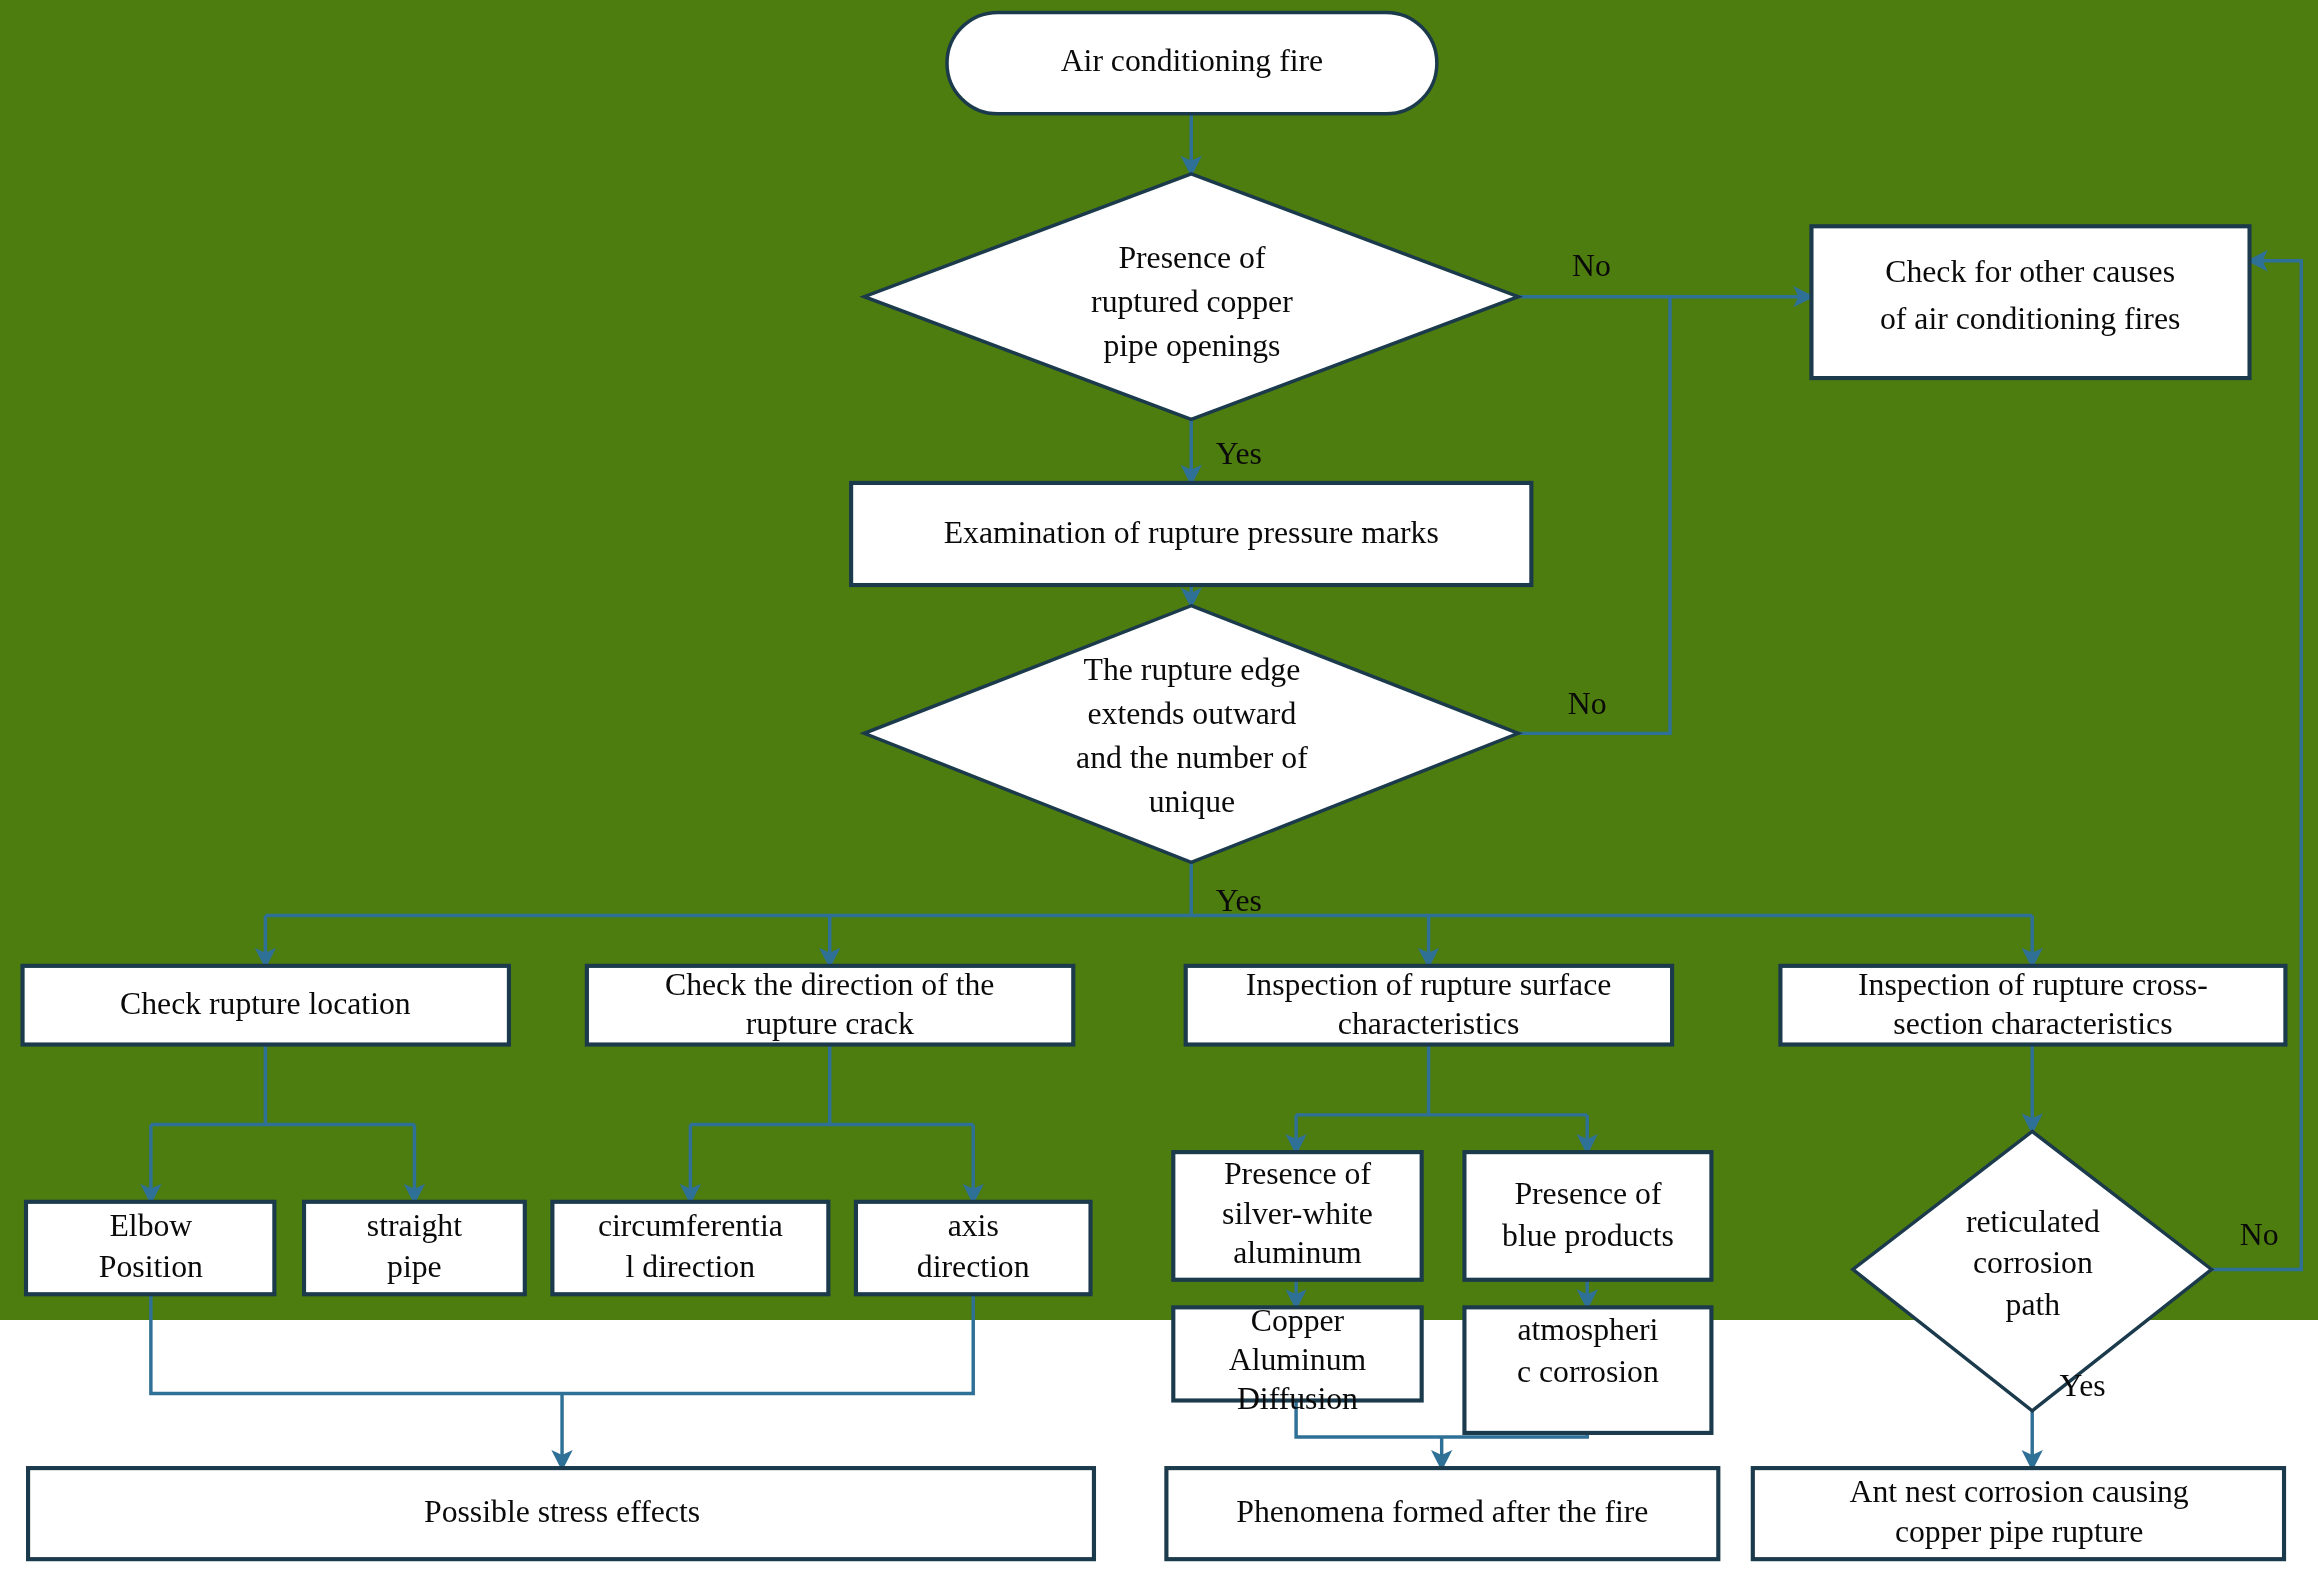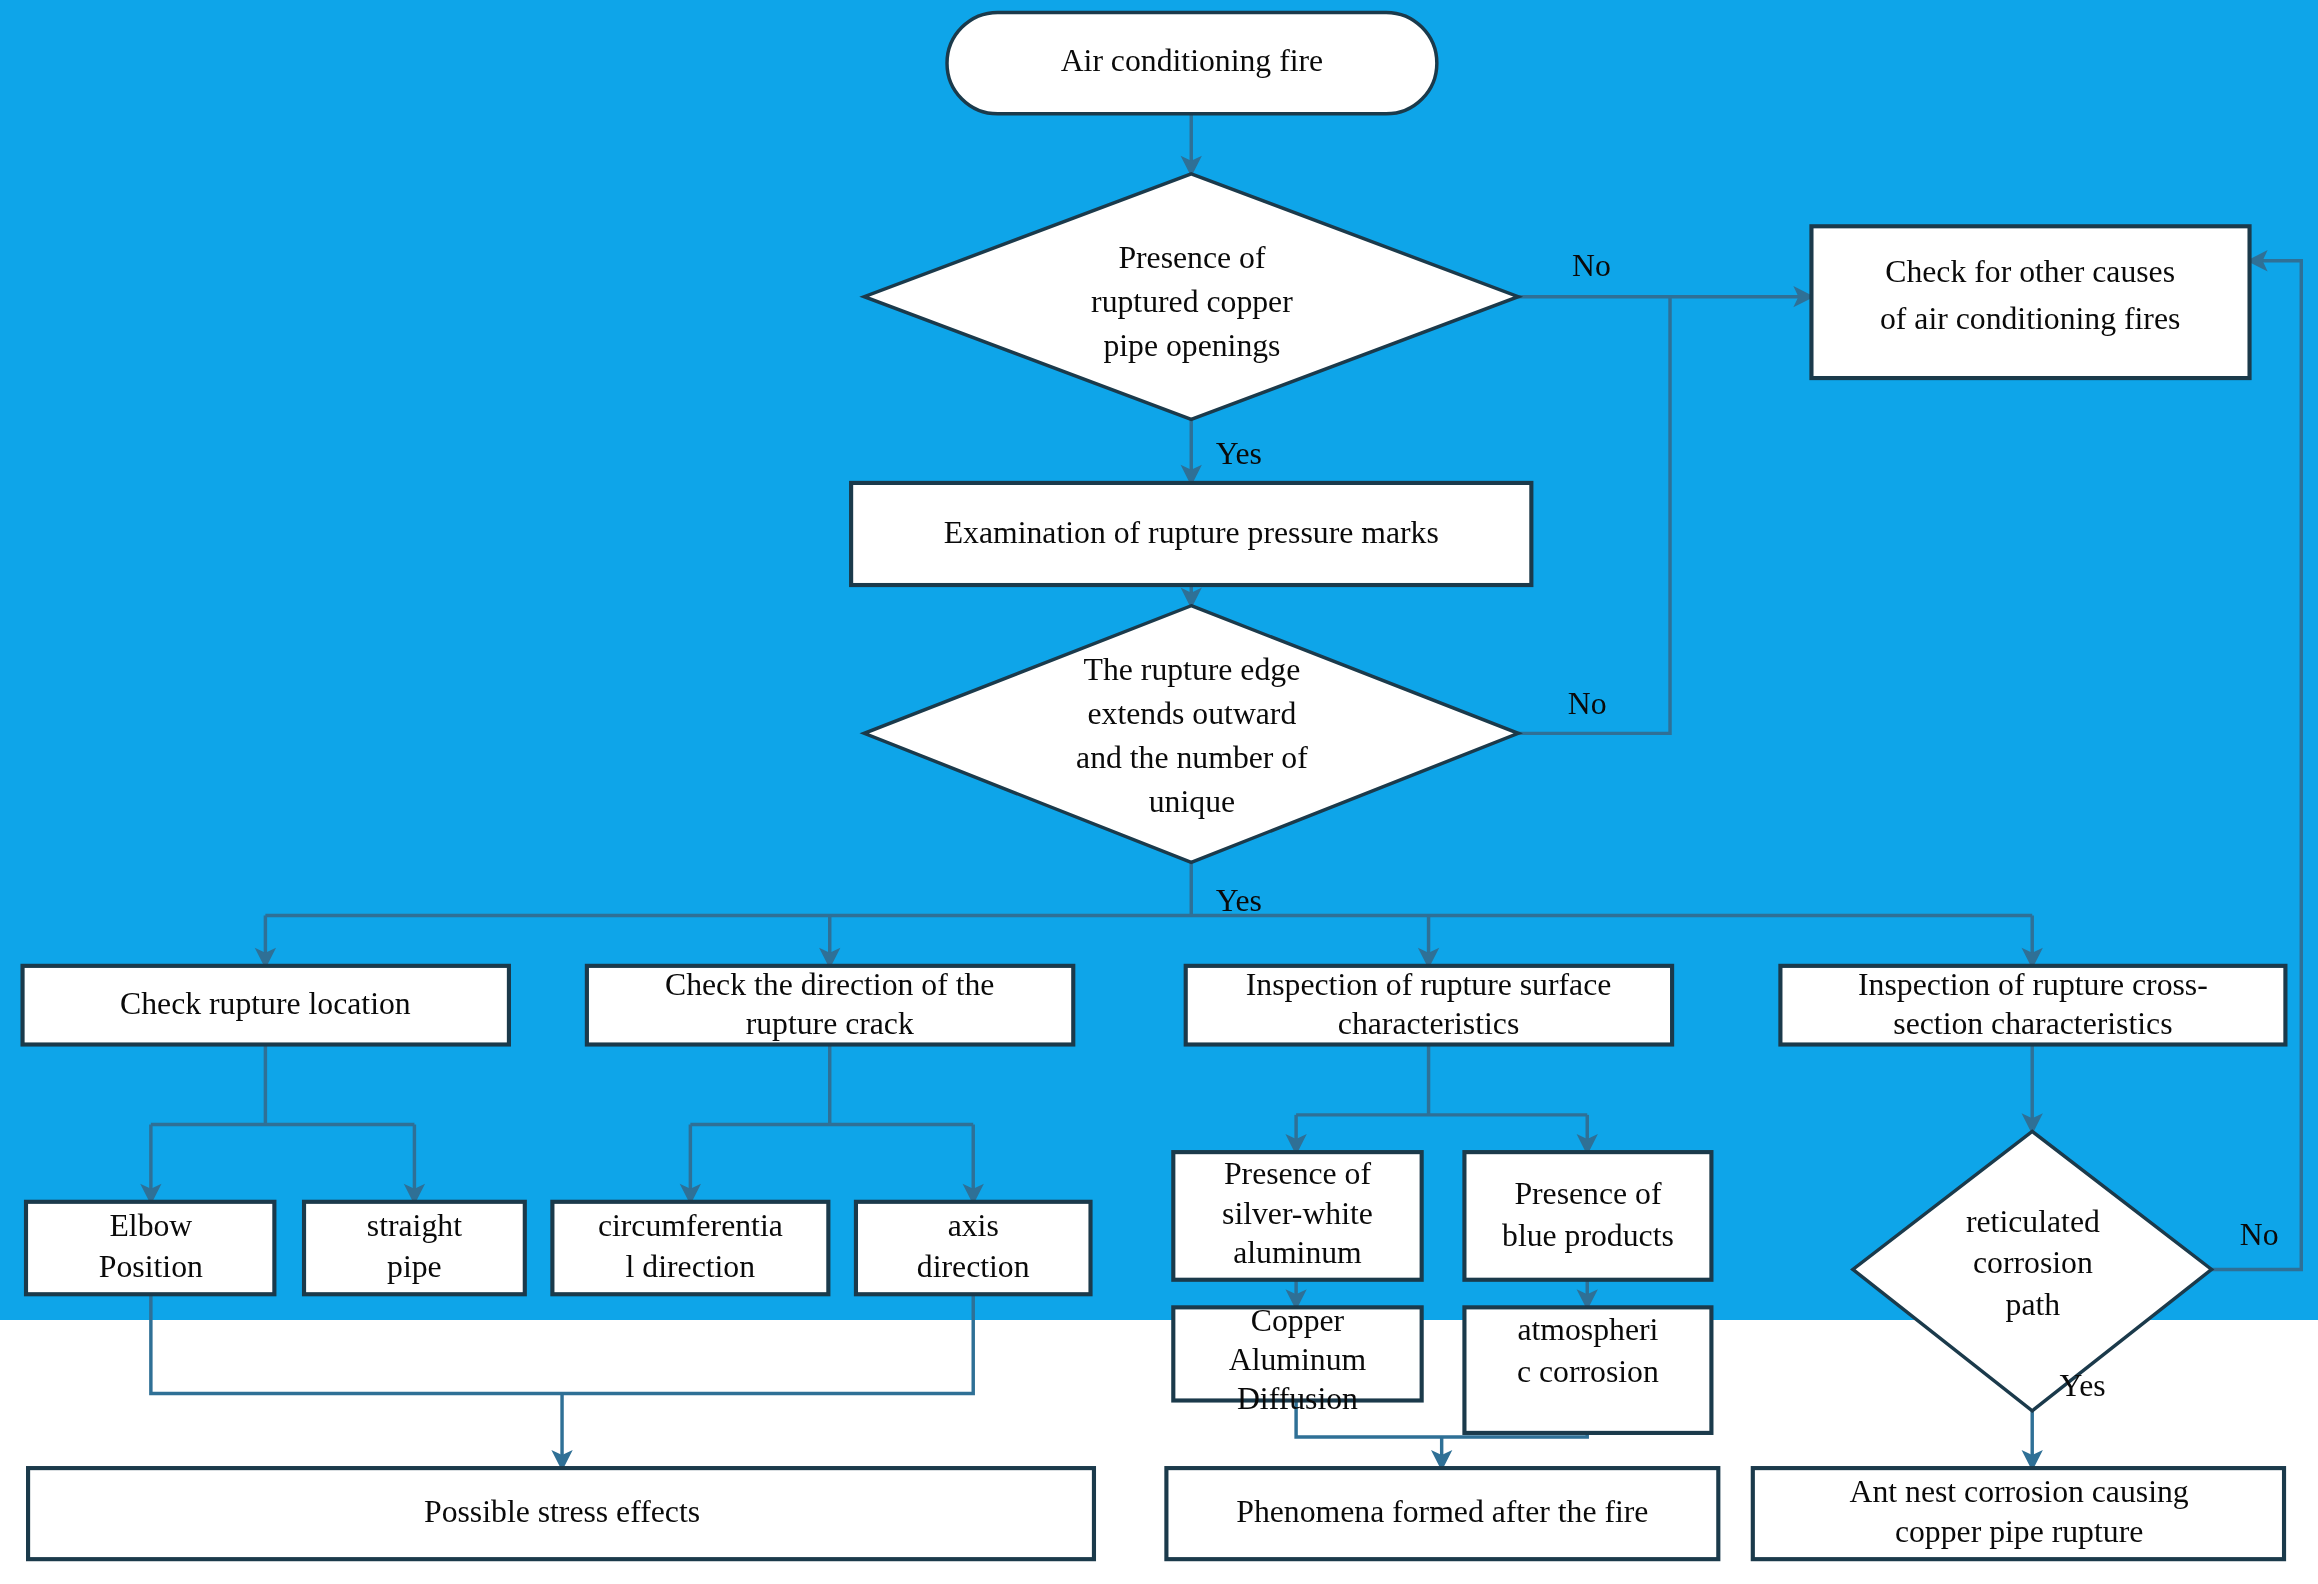--- a/index.html
+++ b/index.html
@@ -10,21 +10,21 @@
   body {
     width: 2319px;
     height: 1584px;
     overflow: hidden;
     font-family: "Liberation Serif", "DejaVu Serif", serif;
   }
   #flow-root {
     position: relative;
     width: 2319px;
     height: 1320px;
-    background: #0ea5e9;
+    background: #4d7c0f;
   }
   svg#flow-svg {
     position: absolute;
     top: 0; left: 0;
     width: 2319px;
     height: 1584px;
     display: block;
   }
   .node-shape {
     fill: #ffffff;

